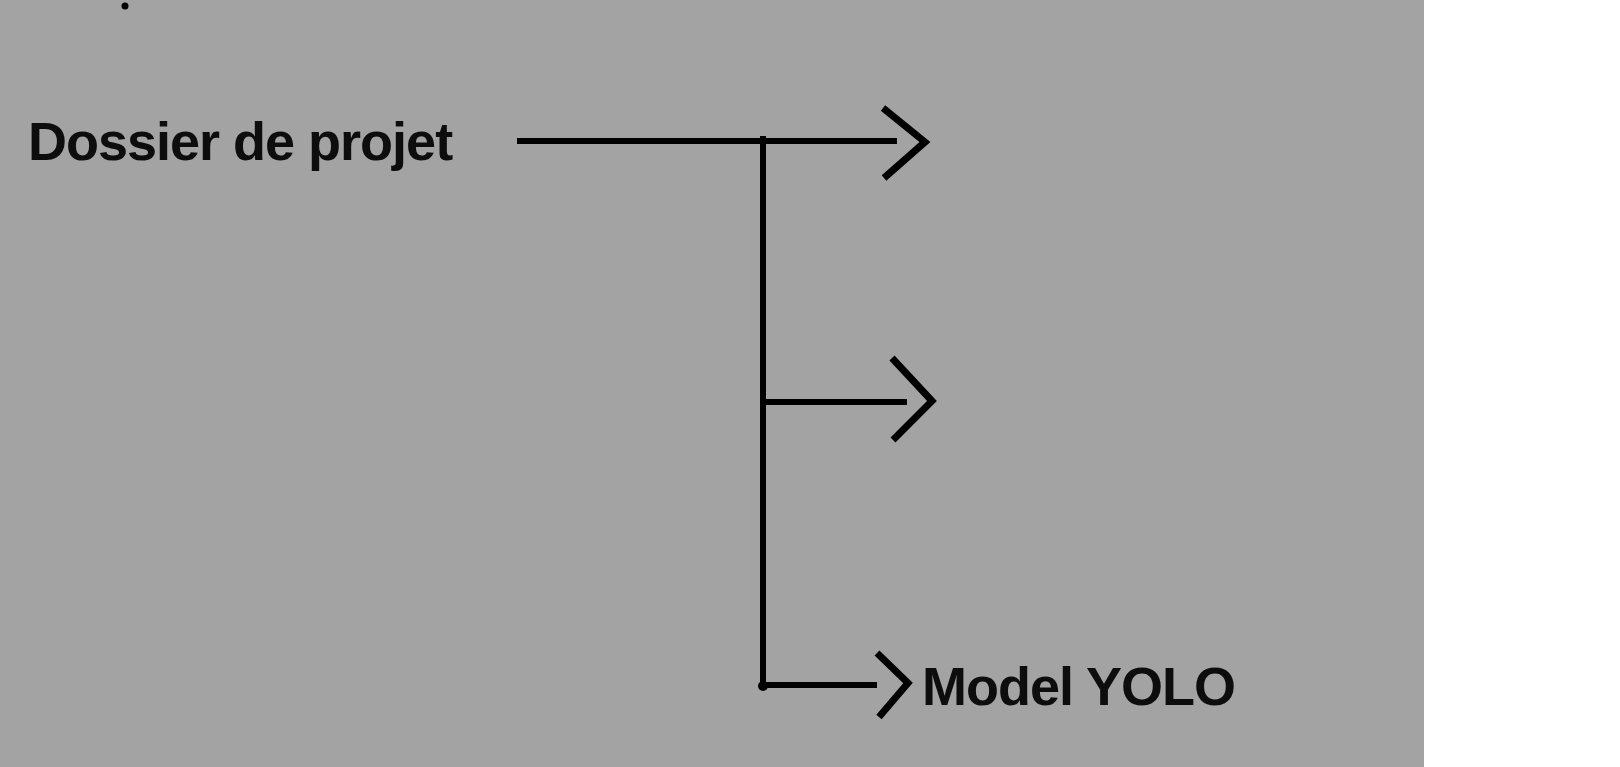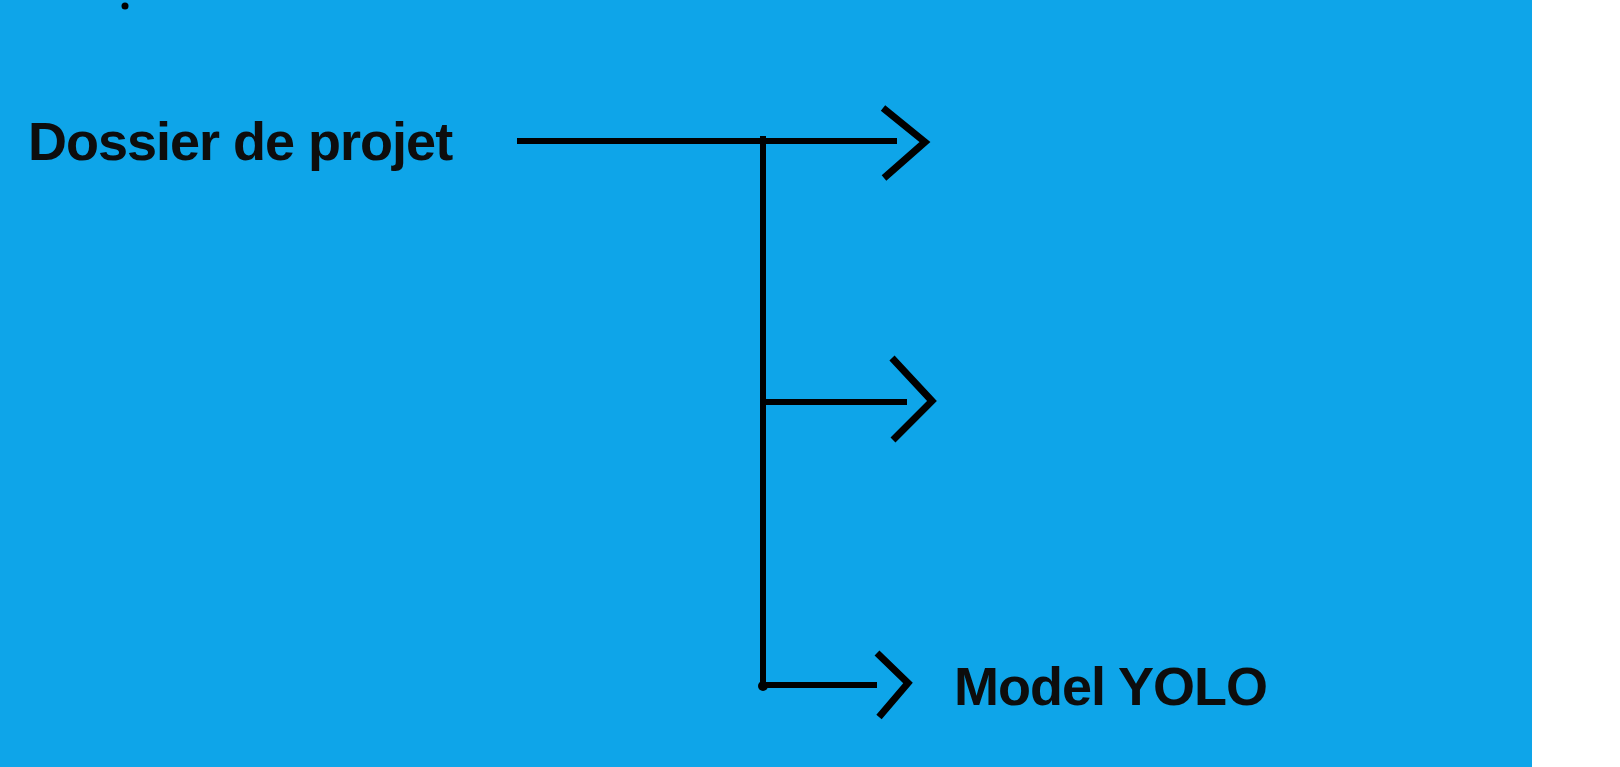--- a/index.html
+++ b/index.html
@@ -2,23 +2,23 @@
 <html><head>
 <meta charset="utf-8">
 <style>
   html, body {
     margin: 0;
     padding: 0;
     background: #ffffff;
   }
   .canvas {
     position: relative;
-    width: 1532px;
+    width: 1424px;
     height: 767px;
-    background: #0ea5e9;
+    background: #a3a3a3;
     overflow: hidden;
     font-family: "Liberation Sans", sans-serif;
   }
   svg.connectors {
     position: absolute;
     left: 0;
     top: 0;
     width: 1620px;
     height: 767px;
   }
@@ -27,21 +27,21 @@
     font-weight: bold;
     font-size: 54px;
     line-height: 1;
     color: #0d0d0d;
     letter-spacing: -1px;
     white-space: nowrap;
   }
   .root-label   { left: 28px;  top: 114px; }
   .child-0      { left: 945px; top: 114px; }
   .child-1      { left: 955px; top: 374px; }
-  .child-2      { left: 954px; top: 659px; }
+  .child-2      { left: 922px; top: 659px; }
   .stroke {
     stroke: #000000;
     stroke-width: 6;
     fill: none;
     stroke-linecap: butt;
   }
   .chev {
     stroke: #000000;
     stroke-width: 7;
     fill: none;

